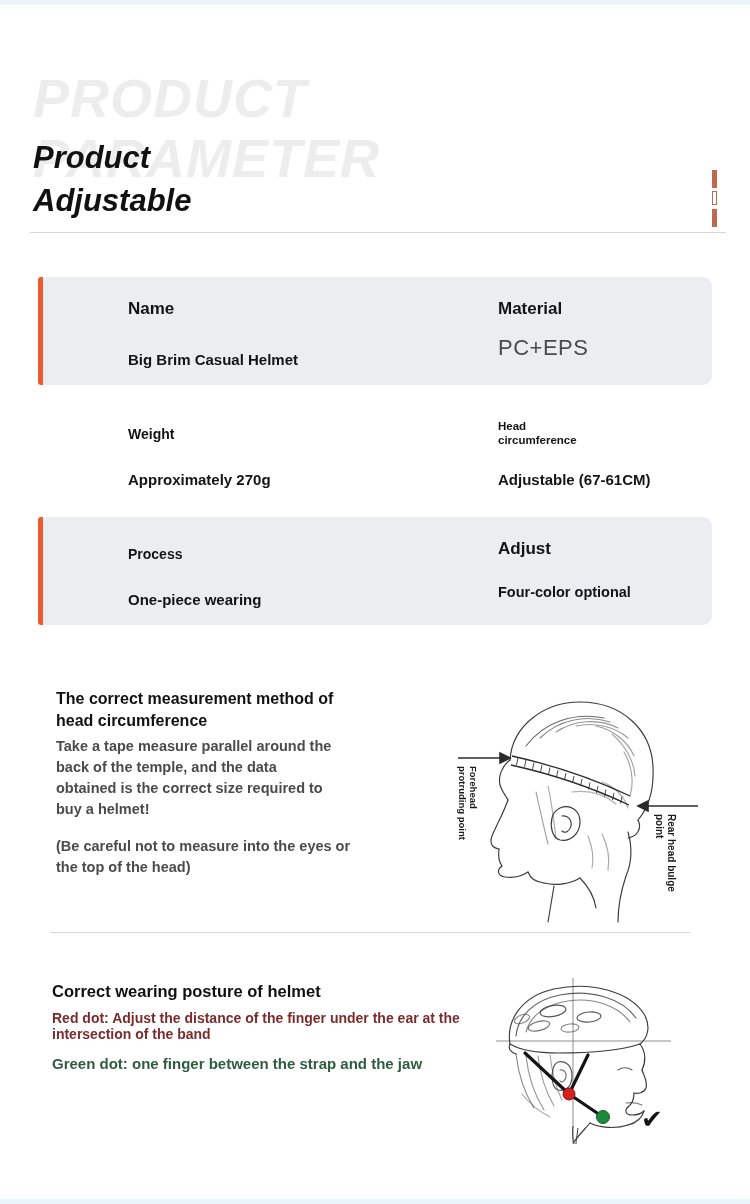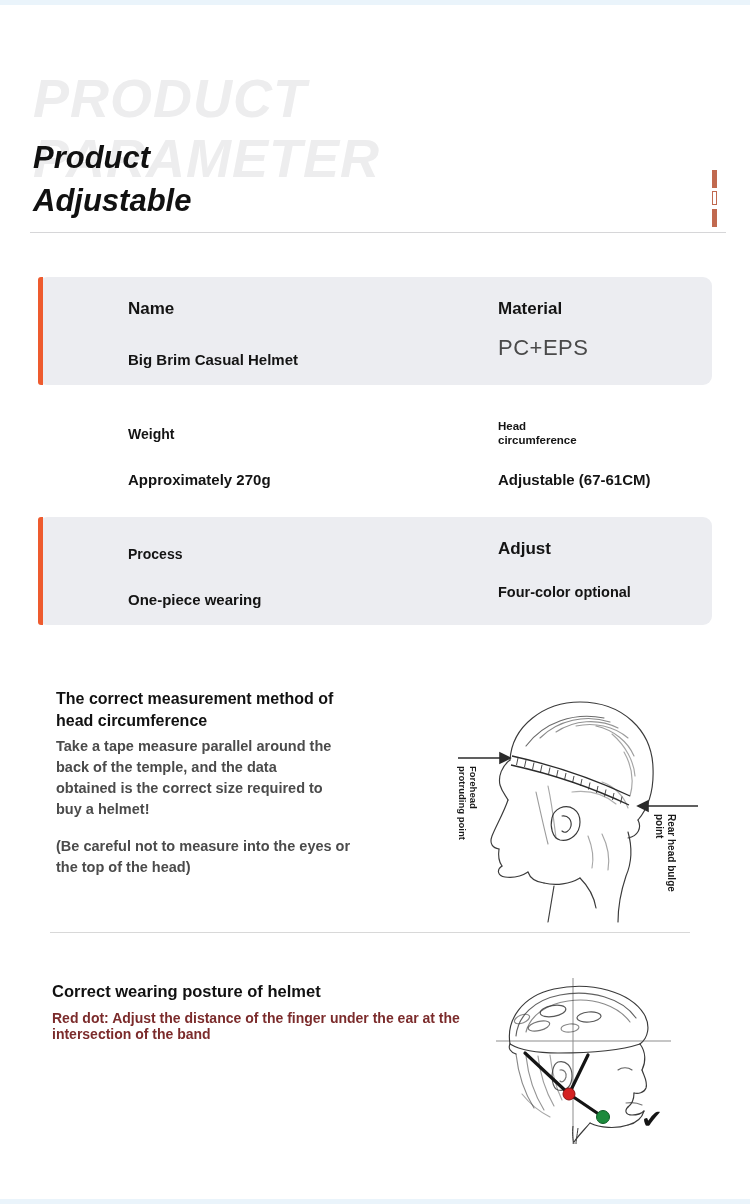--- a/index.html
+++ b/index.html
@@ -256,20 +256,21 @@
     </div>
   </div>
 
   <div class="mid-rule"></div>
 
   <div class="wear-sec">
     <div class="wear-text">
       <div class="wear-head">Correct wearing posture of helmet</div>
       <div class="wear-red">Red dot: Adjust the distance of the finger under the ear at the
 intersection of the band</div>
+      <div class="wear-green">Green dot: one finger between the strap and the jaw</div>
     </div>
 
     <div class="helmet-figure">
       <svg width="215" height="180" viewBox="0 0 215 180">
 
         <g stroke="#8d8d8d" stroke-width="1">
           <line x1="0" y1="65" x2="175" y2="65"></line>
           <line x1="77" y1="2" x2="77" y2="168"></line>
         </g>
 

